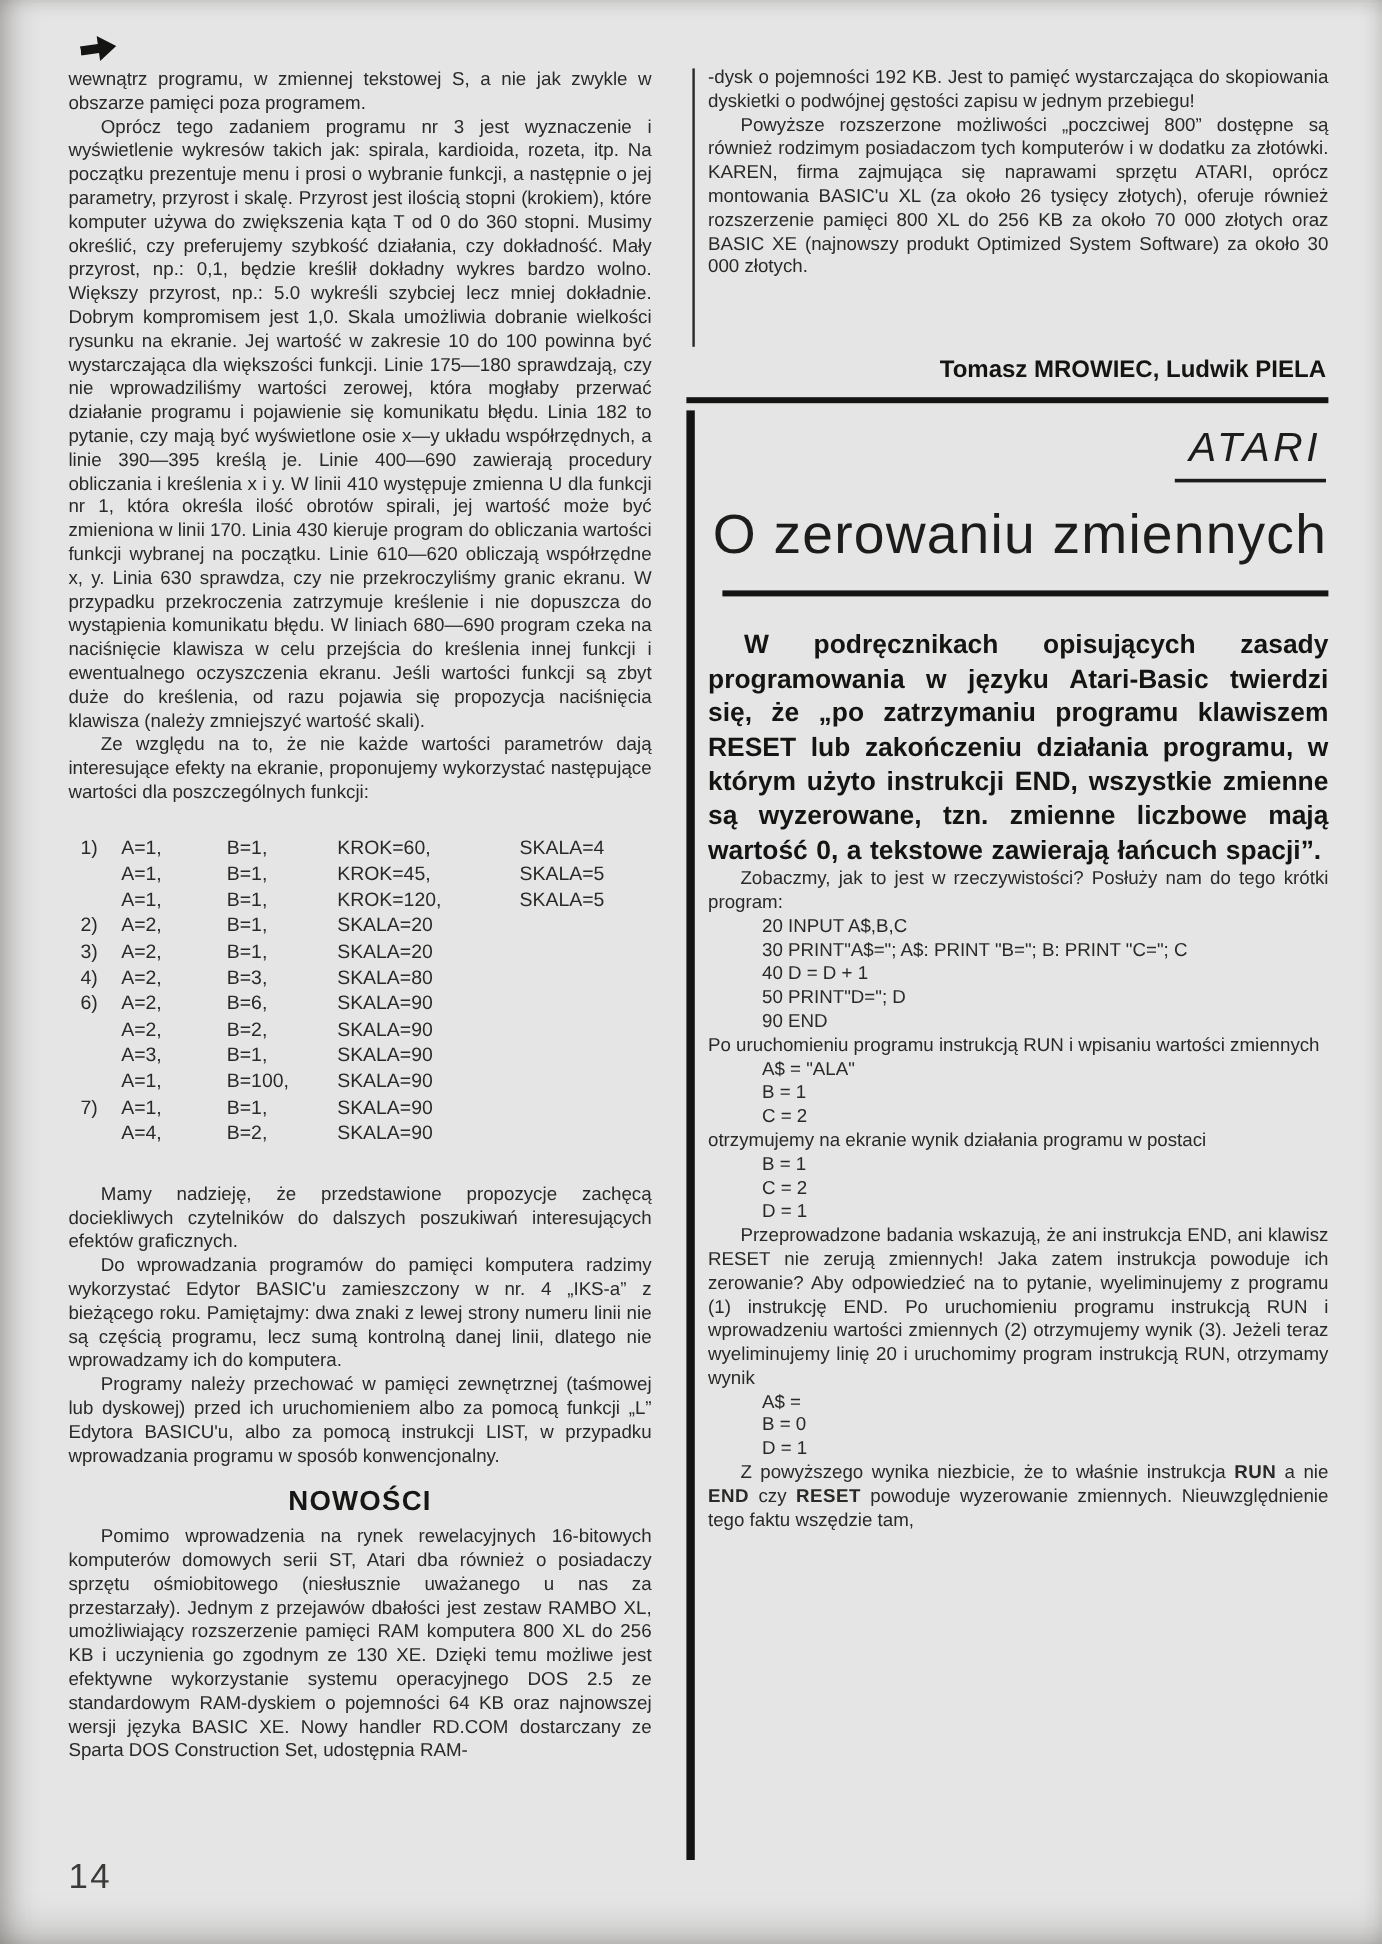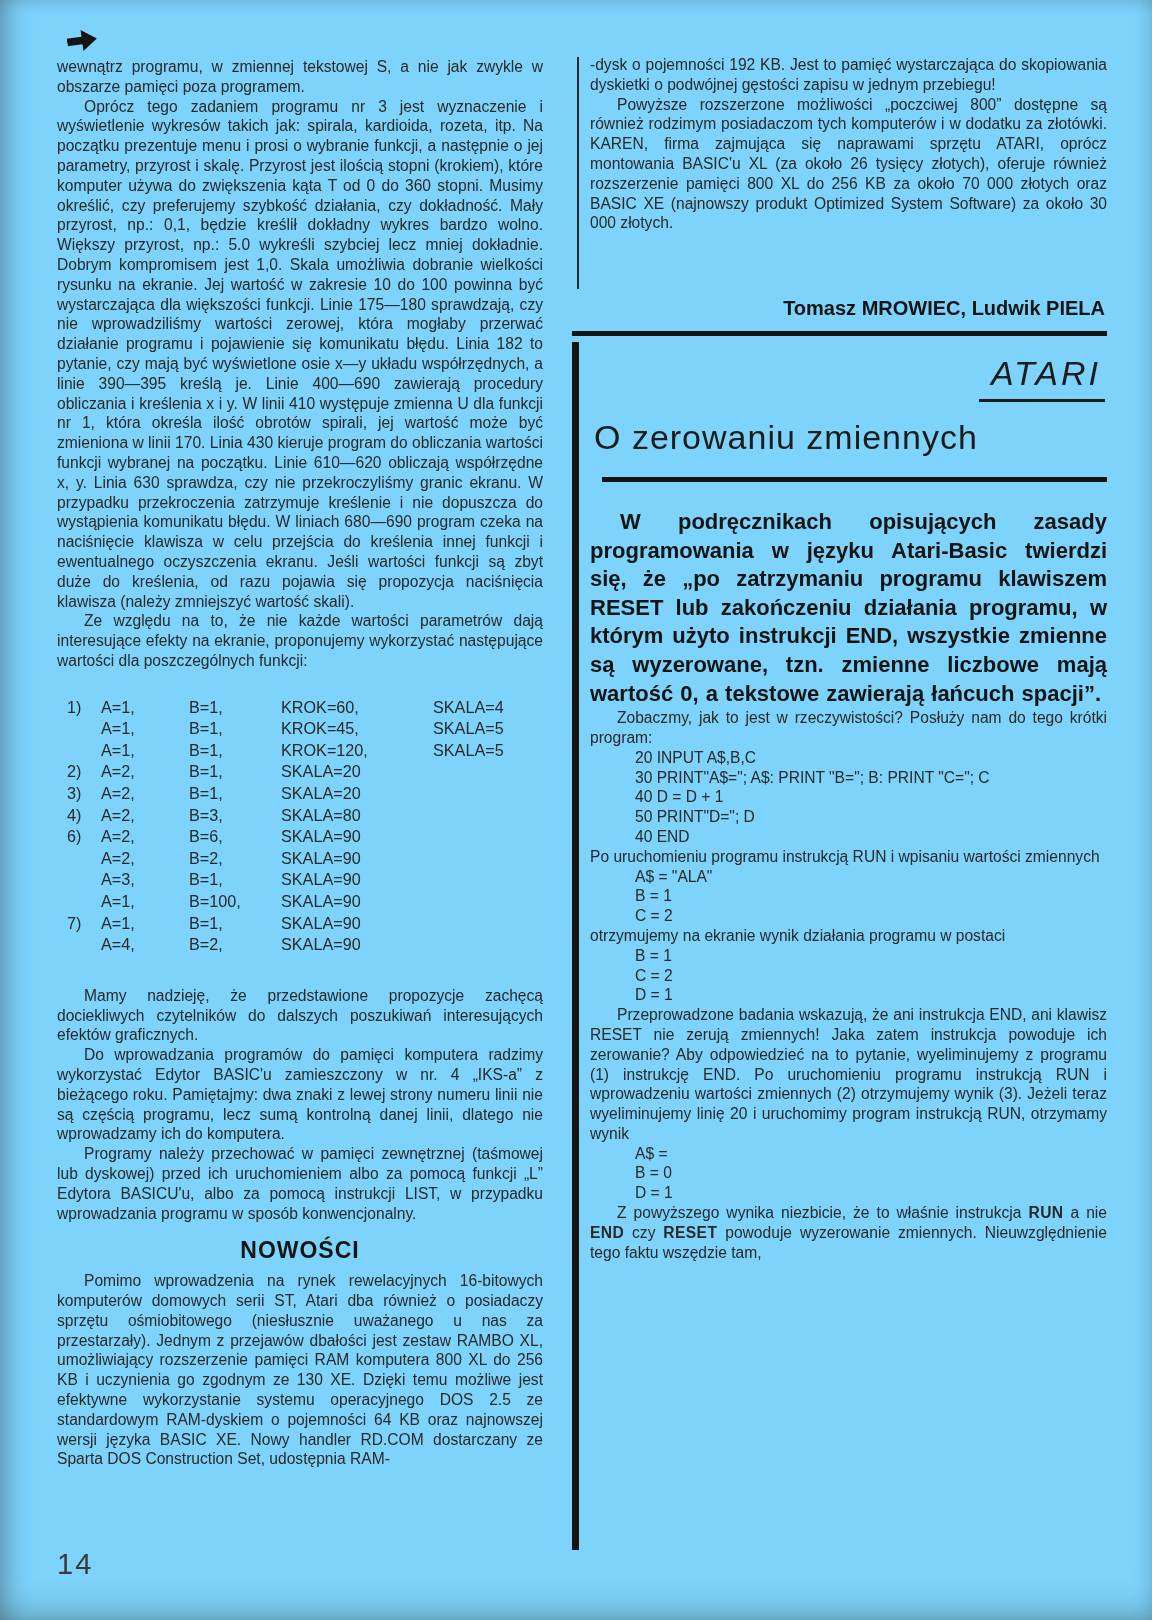--- a/index.html
+++ b/index.html
@@ -1,18 +1,18 @@
 <!DOCTYPE html>
 <html><head>
 <meta charset="utf-8">
 <style>
   html,body { margin:0; padding:0; }
   .page {
     position:relative; width:1152px; height:1620px;
-    background:#7dd3fc;
+    background:#e5e5e5;
     box-shadow: inset 20px 0 26px -14px rgba(40,35,30,.35),
                 inset -10px 0 20px -12px rgba(40,35,30,.22),
                 inset 0 -26px 34px -20px rgba(40,35,30,.28),
                 inset 0 14px 20px -16px rgba(40,35,30,.15);
     font-family:"Liberation Sans","DejaVu Sans",sans-serif;
     color:#292927; overflow:hidden;
   }
   p { margin:0; }
   .body-text { font-size:15.6px; line-height:19.8px; text-align:justify; }
   .indent { text-indent:27px; }
@@ -35,21 +35,21 @@
   .col-divider { position:absolute; left:577px; top:57px; width:2px; height:232px; background:#2a2a28; }
 
   
   .col-right { position:absolute; left:572px; top:55px; width:535px; }
   .top-text { padding-left:18px; }
   .byline { position:absolute; top:242px; left:2px; width:100%; text-align:right; font-weight:bold; font-size:20px; color:#141412; padding-right:4px; box-sizing:border-box; }
   .rule-top { position:absolute; top:276px; left:0; width:100%; height:5px; background:#141412; }
   .article { position:absolute; top:287px; left:0; width:100%; box-sizing:border-box; border-left:7px solid #141412; padding-left:11px; min-height:1208px; }
   .kicker-row { text-align:right; margin:12px 2px 0 0; }
   .kicker { display:inline-block; font-style:italic; font-size:34px; letter-spacing:3px; color:#1c1c1a; border-bottom:3px solid #1c1c1a; padding:0 4px 6px 12px; }
-  .title { font-weight:normal; font-size:34px; letter-spacing:1px; color:#1c1c1a; margin:16px 0 0 4px; }
+  .title { font-weight:normal; font-size:46px; letter-spacing:1px; color:#1c1c1a; margin:16px 0 0 4px; }
   .rule-title { height:5px; background:#141412; margin:20px 0 26px 12px; }
   .lead { font-weight:bold; font-size:22px; line-height:28.6px; text-align:justify; word-spacing:1px; color:#141412; text-indent:30px; }
   .codeline { padding-left:45px; text-align:left; }
   .final b { letter-spacing:.4px; }
 </style>
 </head>
 <body>
 
 <div class="page">
 
@@ -175,21 +175,21 @@
 
       <div class="body-text">
         <p class="lead">W podręcznikach opisujących zasady programowania w języku Atari-Basic twierdzi się, że „po zatrzymaniu programu klawiszem RESET lub zakończeniu działania programu, w którym użyto instrukcji END, wszystkie zmienne są wyzerowane, tzn. zmienne liczbowe mają wartość 0, a tekstowe zawierają łańcuch spacji”.</p>
         <p class="indent">Zobaczmy, jak to jest w rzeczywistości? Posłuży nam do tego krótki program:</p>
 
         <div>
           <div class="codeline">20 INPUT A$,B,C</div>
           <div class="codeline">30 PRINT"A$="; A$: PRINT "B="; B: PRINT "C="; C</div>
           <div class="codeline">40 D = D + 1</div>
           <div class="codeline">50 PRINT"D="; D</div>
-          <div class="codeline">40 END</div>
+          <div class="codeline">90 END</div>
         </div>
 
         <p>Po uruchomieniu programu instrukcją RUN i wpisaniu wartości zmiennych</p>
         <div>
           <div class="codeline">A$ = "ALA"</div>
           <div class="codeline">B = 1</div>
           <div class="codeline">C = 2</div>
         </div>
 
         <p>otrzymujemy na ekranie wynik działania programu w postaci</p>

